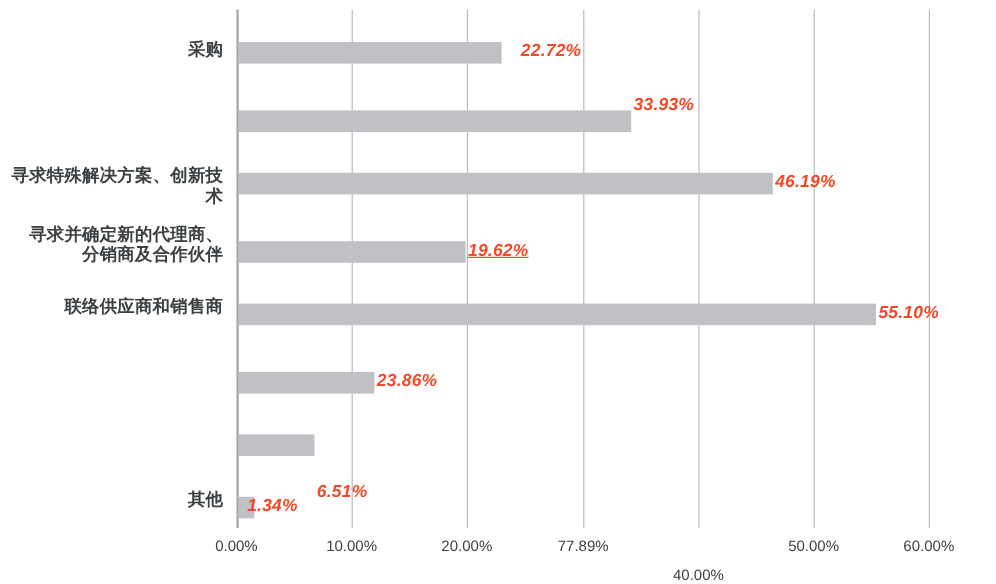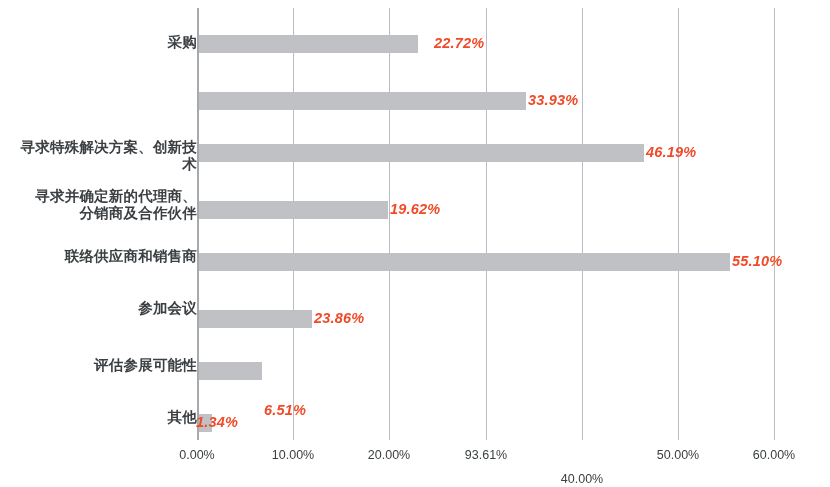--- a/index.html
+++ b/index.html
@@ -49,20 +49,21 @@
     height: 18px;
     background: #bfc1c5;
   }
 
   
   .cat-label {
     position: absolute;
     right: 0;
     width: 190px;
     text-align: right;
+    padding-right: 11px;
     box-sizing: border-box;
     font-size: 14.5px;
     font-weight: bold;
     color: #3c4043;
     line-height: 17px;
     white-space: pre-line;
     letter-spacing: 0.2px;
   }
   #labels-col {
     position: absolute;
@@ -103,22 +104,20 @@
 <body>
 
 <div id="chart-root">
 
   <div id="labels-col">
     <div class="cat-label" style="top:34px;">采购</div>
     <div class="cat-label" style="top:139px;">寻求特殊解决方案、创新技术</div>
     <div class="cat-label" style="top:188px;">寻求并确定新的代理商、
 分销商及合作伙伴</div>
     <div class="cat-label" style="top:248px;">联络供应商和销售商</div>
-    <div class="cat-label" style="top:300px;">参加会议</div>
-    <div class="cat-label" style="top:357px;">评估参展可能性</div>
     <div class="cat-label" style="top:409px;">其他</div>
   </div>
 
   <div id="plot-area">
     <div class="axis-spine"></div>
     <div class="gridline" style="left:96px;"></div>
     <div class="gridline" style="left:192px;"></div>
     <div class="gridline" style="left:289px;"></div>
     <div class="gridline" style="left:385px;"></div>
     <div class="gridline" style="left:481px;"></div>
@@ -129,32 +128,32 @@
     <div class="bar" style="left: 2px; top: 136px; width: 444.964px;"></div>
     <div class="bar" style="left: 2px; top: 193px; width: 189.006px;"></div>
     <div class="bar" style="left: 2px; top: 245px; width: 530.797px;"></div>
     <div class="bar" style="left: 2px; top: 302px; width: 112.806px;"></div>
     <div class="bar" style="left: 2px; top: 354px; width: 62.713px;"></div>
     <div class="bar" style="left: 2px; top: 406px; width: 12.9087px;"></div>
   </div>
 
   <div>
     <div class="val-label" style="left:420px; top:35px;margin-left:14px;">22.72%</div>
-    <div class="val-label" style="left:528px; top:92px;">33.93%</div>
+    <div class="val-label" style="left:528px; top:80px;">33.93%</div>
     <div class="val-label" style="left:646px; top:144px;">46.19%</div>
-    <div class="val-label" style="left:390px; top:201px;">19.62%</div>
+    <div class="val-label" style="left:390px; top:201px;text-decoration:underline;">19.62%</div>
     <div class="val-label" style="left:732px; top:253px;">55.10%</div>
     <div class="val-label" style="left:314px; top:310px;">23.86%</div>
     <div class="val-label" style="left:264px; top:362px;margin-top:40px;">6.51%</div>
-    <div class="val-label" style="left:196px; top:414px;text-align:center;">1.34%</div>
+    <div class="val-label" style="left:206px; top:414px;text-align:center;">1.34%</div>
   </div>
 
   <div id="xticks">
     <div class="xtick" style="left:197px;">0.00%</div>
     <div class="xtick" style="left:293px;">10.00%</div>
     <div class="xtick" style="left:389px;">20.00%</div>
-    <div class="xtick" style="left:486px;">93.61%</div>
+    <div class="xtick" style="left:486px;">77.89%</div>
     <div class="xtick" style="left:582px;margin-top:24px;">40.00%</div>
     <div class="xtick" style="left:678px;">50.00%</div>
     <div class="xtick" style="left:774px;">60.00%</div>
   </div>
 
 </div>
 
 </body></html>

